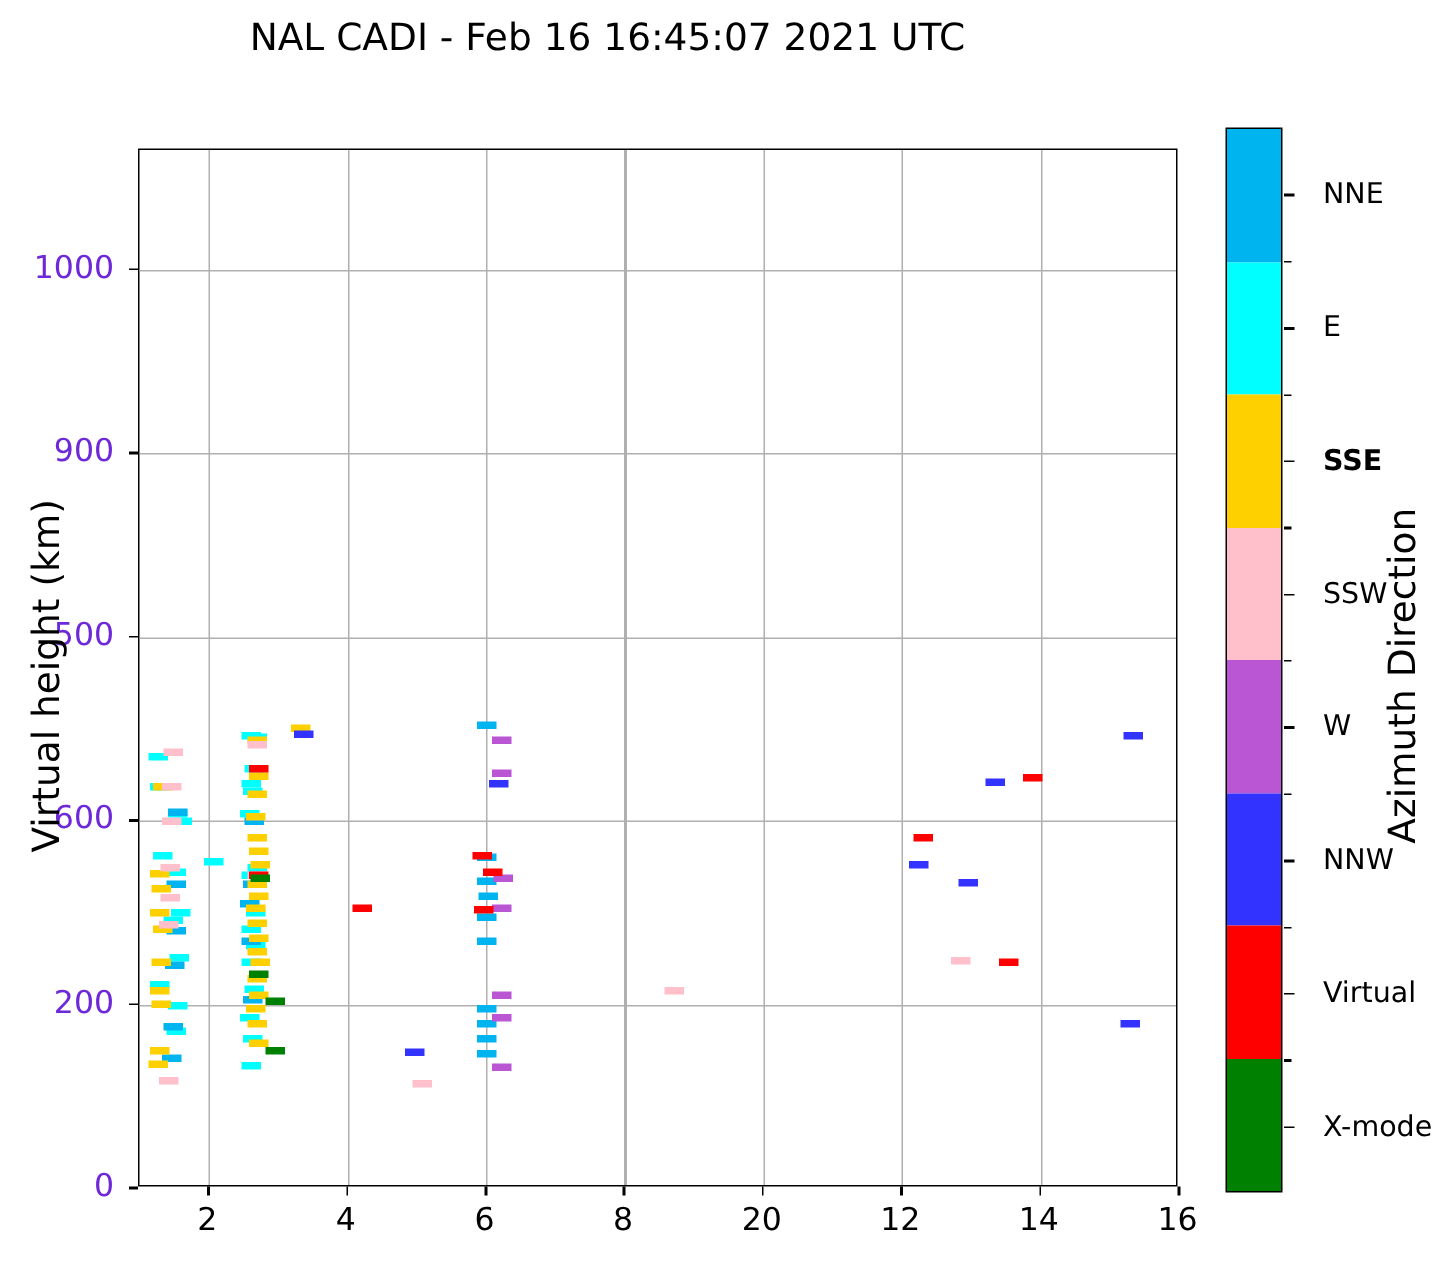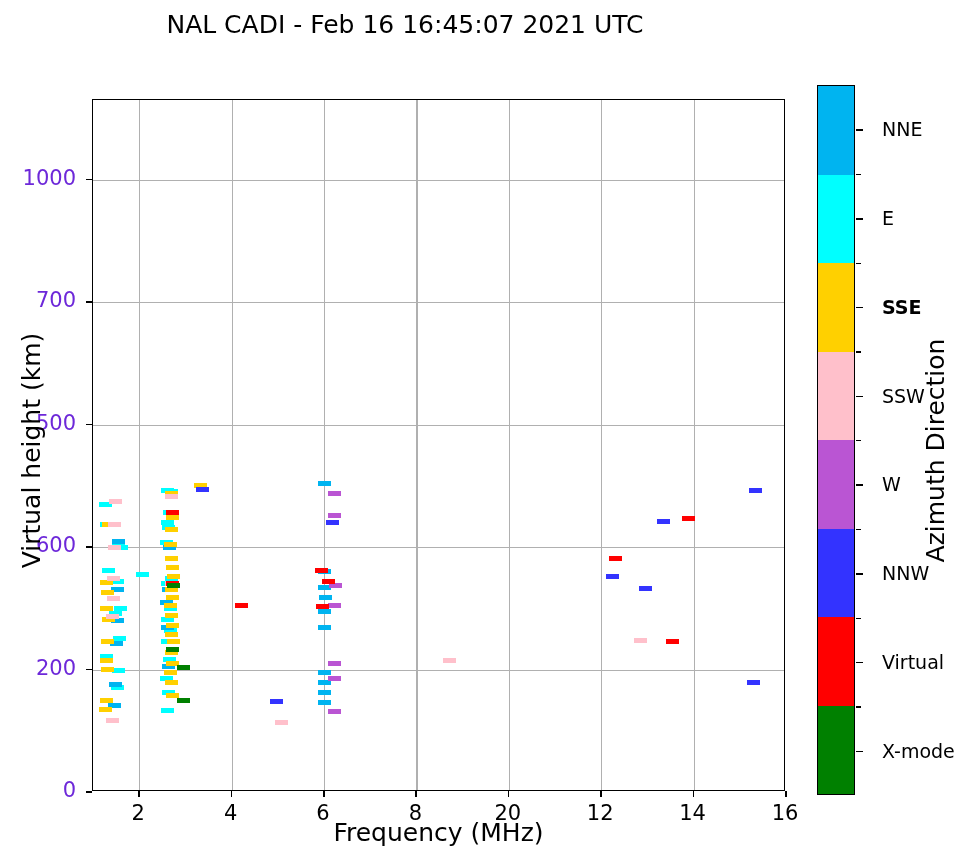--- a/index.html
+++ b/index.html
@@ -327,26 +327,25 @@
       <div class="xlab" style="left: 755px; top: 801px;">16</div>
       <div class="tick-y" style="left: 86px; top: 791px;"></div>
       <div class="ylab" style="left: 6px; top: 778px;">0</div>
       <div class="tick-y" style="left: 86px; top: 668.522px;"></div>
       <div class="ylab" style="left: 6px; top: 655.522px;">200</div>
       <div class="tick-y" style="left: 86px; top: 546.044px;"></div>
       <div class="ylab" style="left: 6px; top: 533.044px;">600</div>
       <div class="tick-y" style="left: 86px; top: 423.566px;"></div>
       <div class="ylab" style="left: 6px; top: 410.566px;">500</div>
       <div class="tick-y" style="left: 86px; top: 301.088px;"></div>
-      <div class="ylab" style="left: 6px; top: 288.088px;">700</div>
+      <div class="ylab" style="left: 6px; top: 288.088px;">900</div>
       <div class="tick-y" style="left: 86px; top: 178.611px;"></div>
       <div class="ylab" style="left: 6px; top: 165.611px;">1000</div>
     </div>
 
-  <div id="xtitle">Frequency (MHz)</div>
   <div id="ytitle">Virtual height (km)</div>
 
   <div id="cbar">
       <div class="cseg" style="background: rgb(0, 180, 240);"></div>
       <div class="cseg" style="background: rgb(0, 255, 255);"></div>
       <div class="cseg" style="background: rgb(255, 208, 0);"></div>
       <div class="cseg" style="background: rgb(255, 192, 203);"></div>
       <div class="cseg" style="background: rgb(186, 85, 211);"></div>
       <div class="cseg" style="background: rgb(51, 51, 255);"></div>
       <div class="cseg" style="background: rgb(255, 0, 0);"></div>

